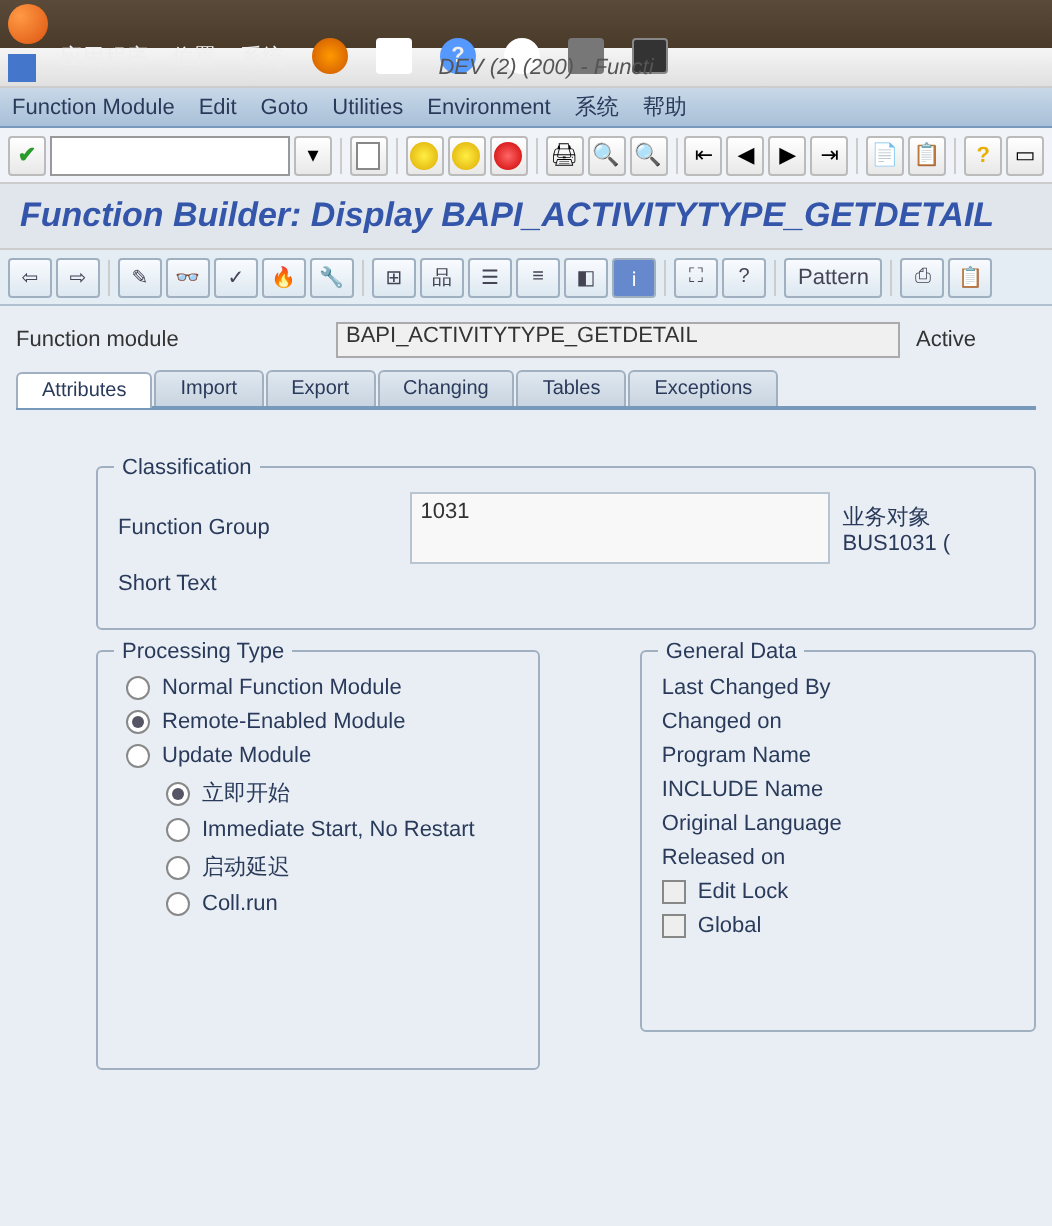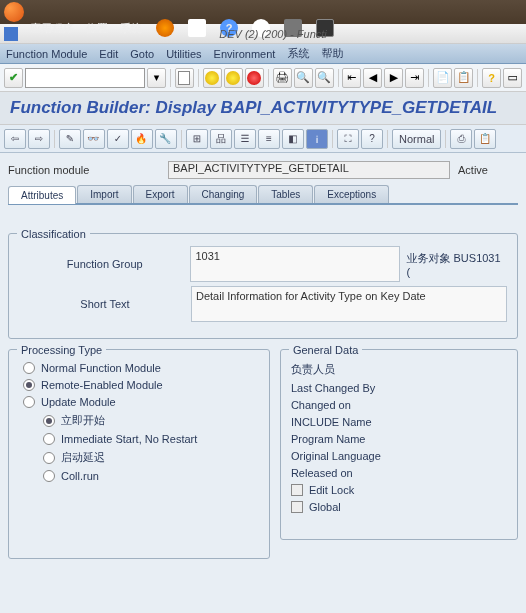--- a/index.html
+++ b/index.html
@@ -40,25 +40,25 @@
 .main { background: #e8eef4; padding: 8px; height: 480px; }
 .fm-row { display: flex; align-items: center; margin-bottom: 6px; }
 .fm-label { width: 160px; color: #333; }
 .fm-input { width: 282px; height: 18px; background: #f0f0f0; border: 1px solid #aaa; padding: 0 4px; color: #333; }
 .fm-status { margin-left: 8px; color: #333; }
 
 .tabs { display: flex; border-bottom: 2px solid #7799bb; margin-bottom: 28px; }
 .tab { padding: 3px 12px; background: linear-gradient(#e0e8f0,#c8d4e0); border: 1px solid #a0b0c0; border-bottom: none; margin-right: 1px; border-radius: 3px 3px 0 0; cursor: pointer; color: #2a3a5a; font-size: 10px; }
 .tab.active { background: #fff; font-weight: normal; position: relative; top: 1px; }
 
-.group { border: 1px solid #a0b0c0; border-radius: 3px; padding: 8px 10px 12px; margin-bottom: 10px; background: #e8eef4; position: relative; }
+.group { border: 1px solid #a0b0c0; border-radius: 3px; padding: 8px 10px 12px; margin-bottom: 10px; background: #e8eef4; position: relative; margin-left: 40px; }
 .group-title { position: relative; top: -14px; left: -2px; background: #e8eef4; padding: 0 4px; display: inline-block; color: #2a3a5a; }
 .group-body { margin-top: -8px; }
 .field-row { display: flex; align-items: center; margin-bottom: 4px; }
-.field-label { width: 172px; color: #2a3a5a; text-align: center; }
+.field-label { width: 172px; color: #2a3a5a; }
 .field-value { flex: 1; height: 36px; background: #f8f8f8; border: 1px solid #b8c4d0; padding: 0 4px; color: #333; line-height: 18px; }
 .field-right { color: #2a3a5a; margin-left: 6px; }
 
 .two-col { display: flex; gap: 10px; }
 .col-left { flex: 1.1; }
 .col-right { flex: 1; }
 
 .radio-row { display: flex; align-items: center; margin-bottom: 5px; padding-left: 4px; }
 .radio-row.indent { padding-left: 24px; }
 .radio { width: 12px; height: 12px; border: 1px solid #888; border-radius: 50%; margin-right: 6px; background: #fff; display:inline-flex; align-items:center; justify-content:center; }
@@ -153,21 +153,21 @@
   <div class="tb2-btn">品</div>
   <div class="tb2-btn">☰</div>
   <div class="tb2-btn">≡</div>
   <div class="tb2-btn">◧</div>
   <div class="tb2-btn" style="background:#6688cc;color:#fff">ℹ</div>
   <div class="tb-sep"></div>
   <div class="tb2-btn">⛶</div>
   <div class="tb2-btn">?</div>
   <div class="tb-sep"></div>
   <div class="tb2-btn text">
-      <span>Normal</span>
+      <span>Pattern</span>
     </div>
   <div class="tb-sep"></div>
   <div class="tb2-btn">⎙</div>
   <div class="tb2-btn">📋</div>
 </div>
 
 <div class="main">
   <div class="fm-row">
     <div class="fm-label">Function module</div>
     <div class="fm-input">BAPI_ACTIVITYTYPE_GETDETAIL</div>
@@ -186,21 +186,20 @@
   <div class="group">
     <span class="group-title">Classification</span>
     <div class="group-body">
       <div class="field-row">
         <div class="field-label">Function Group</div>
         <div class="field-value" style="flex:0 0 210px">1031</div>
         <div class="field-right">业务对象 BUS1031 (</div>
       </div>
       <div class="field-row">
         <div class="field-label">Short Text</div>
-        <div class="field-value">Detail Information for Activity Type on Key Date</div>
       </div>
     </div>
   </div>
 
   <div class="two-col">
     <div class="col-left">
       <div class="group" style="height:210px">
         <span class="group-title">Processing Type</span>
         <div class="group-body">
           <div class="radio-row">
@@ -232,33 +231,30 @@
               <span class="radio-label">Coll.run</span>
             </div>
         </div>
       </div>
     </div>
     <div class="col-right">
       <div class="group" style="height:191px">
         <span class="group-title">General Data</span>
         <div class="group-body">
           <div class="gd-row">
-              <span class="gd-label">负责人员</span>
-            </div>
-          <div class="gd-row">
               <span class="gd-label">Last Changed By</span>
             </div>
           <div class="gd-row">
               <span class="gd-label">Changed on</span>
             </div>
           <div class="gd-row">
+              <span class="gd-label">Program Name</span>
+            </div>
+          <div class="gd-row">
               <span class="gd-label">INCLUDE Name</span>
-            </div>
-          <div class="gd-row">
-              <span class="gd-label">Program Name</span>
             </div>
           <div class="gd-row">
               <span class="gd-label">Original Language</span>
             </div>
           <div class="gd-row">
               <span class="gd-label">Released on</span>
             </div>
           <div class="gd-row">
               <span class="chk"></span>
               <span class="gd-label">Edit Lock</span>

